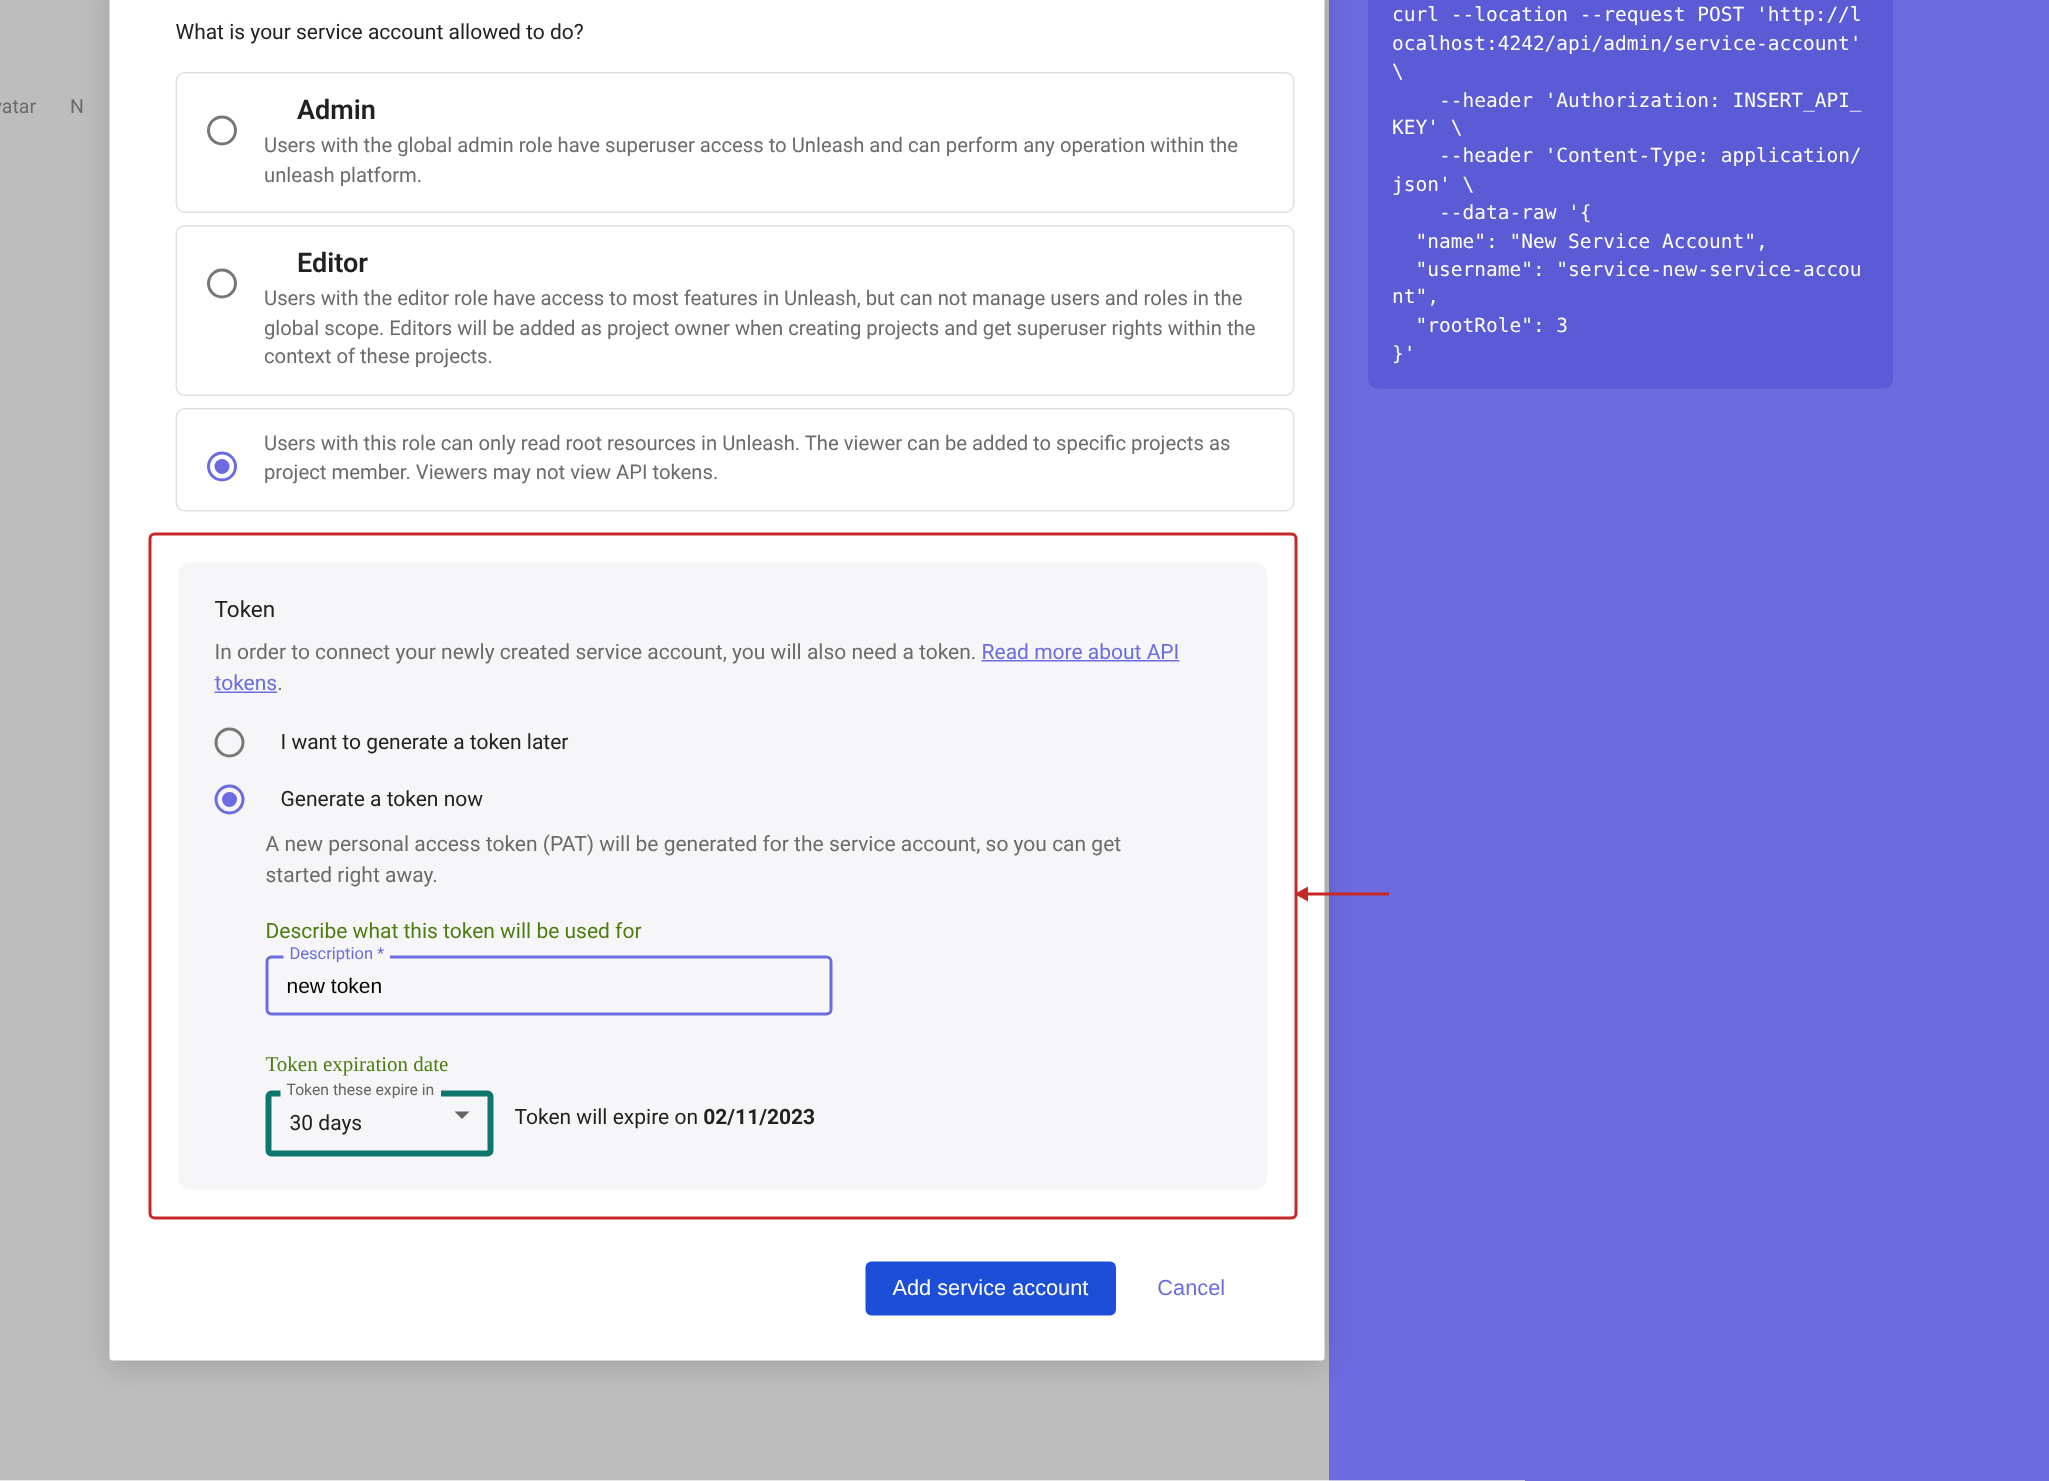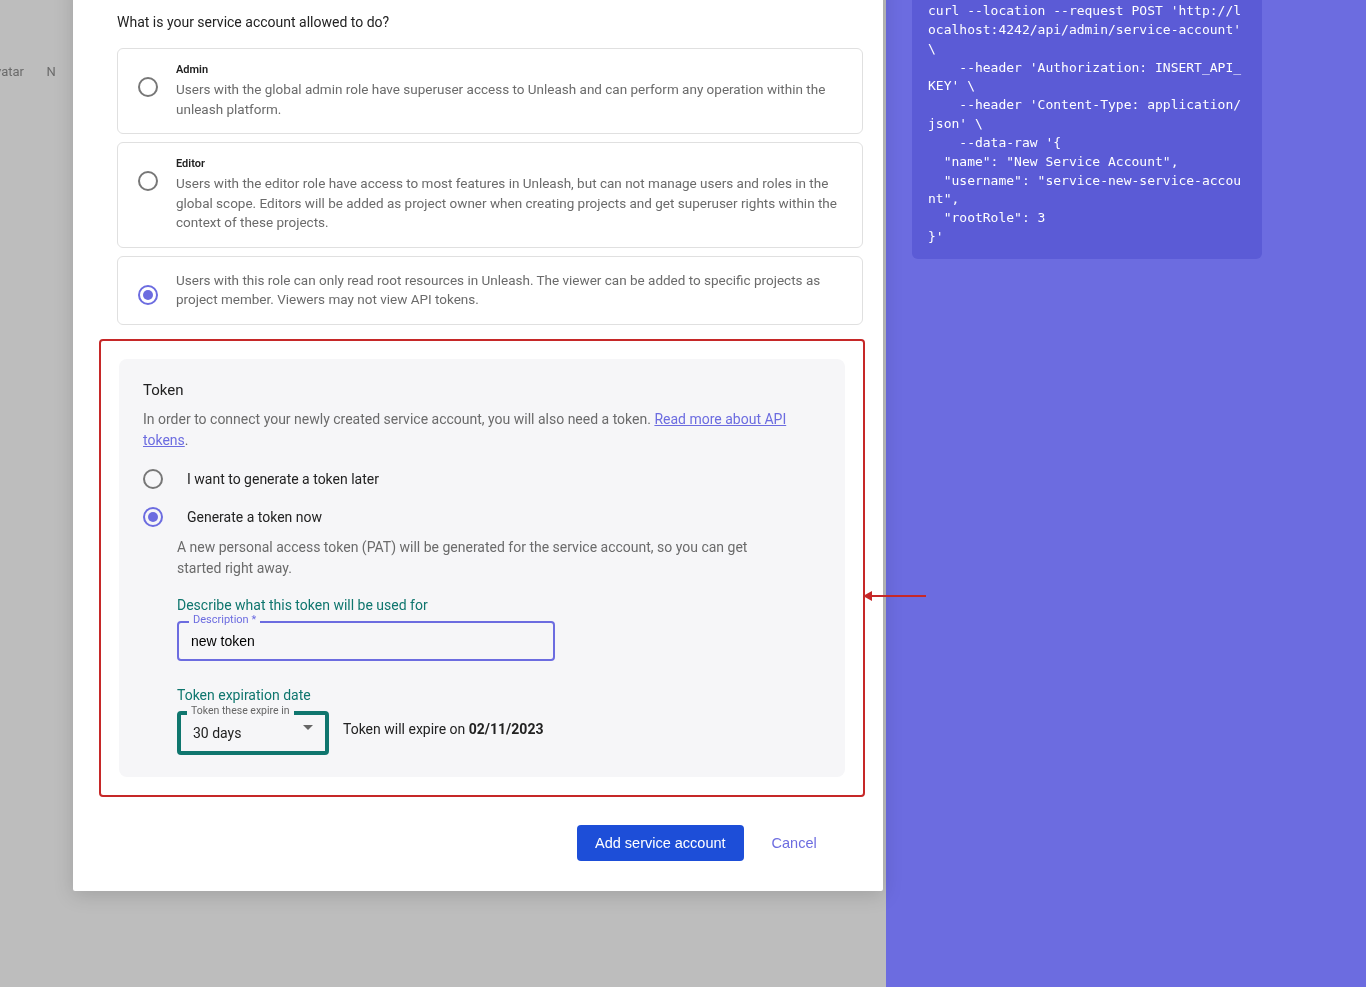--- a/index.html
+++ b/index.html
@@ -79,22 +79,23 @@
     position: absolute;
     width: 10px;
     height: 10px;
     background: #6c6ce0;
     border-radius: 50%;
     top: 3px; left: 3px;
   }
 
   .role-title {
     font-weight: 600;
-    font-size: 11px;
+    font-size: 18px;
     margin-bottom: 4px;
+    margin-left: 22px;
   }
   .role-desc {
     color: #6b6b6b;
     font-size: 13.5px;
     line-height: 1.45;
   }
 
   .highlight-box {
     border: 2px solid #c62828;
     border-radius: 4px;
@@ -140,21 +141,21 @@
   .subnote {
     color: #6b6b6b;
     font-size: 14px;
     line-height: 1.5;
     margin-left: 34px;
     margin-top: 10px;
     max-width: 600px;
   }
 
   .label-small {
-    color: #0f766e;
+    color: #4d7c0f;
     font-size: 14px;
     margin-left: 34px;
     margin-top: 18px;
   }
 
   .input-outlined {
     position: relative;
     margin-left: 34px;
     margin-top: 8px;
     width: 378px;
@@ -333,21 +334,21 @@
       </div>
 
       <div class="subnote">A new personal access token (PAT) will be generated for the service account, so you can get started right away.</div>
 
       <div class="label-small">Describe what this token will be used for</div>
       <div class="input-outlined">
         <span class="floating-label">Description *</span>
         <input type="text" value="new token" style="">
       </div>
 
-      <div class="label-small" style="margin-top:26px;">Token expiration date</div>
+      <div class="label-small" style="margin-top:26px;font-family:Liberation Serif, serif;">Token expiration date</div>
 
       <div style="display:flex; align-items:center;">
         <div class="select-outlined">
           <span class="floating-label">Token these expire in</span>
           <div class="select-box">
             <span>30 days</span>
             <span class="chevron"></span>
           </div>
         </div>
         <div class="expire-note">

